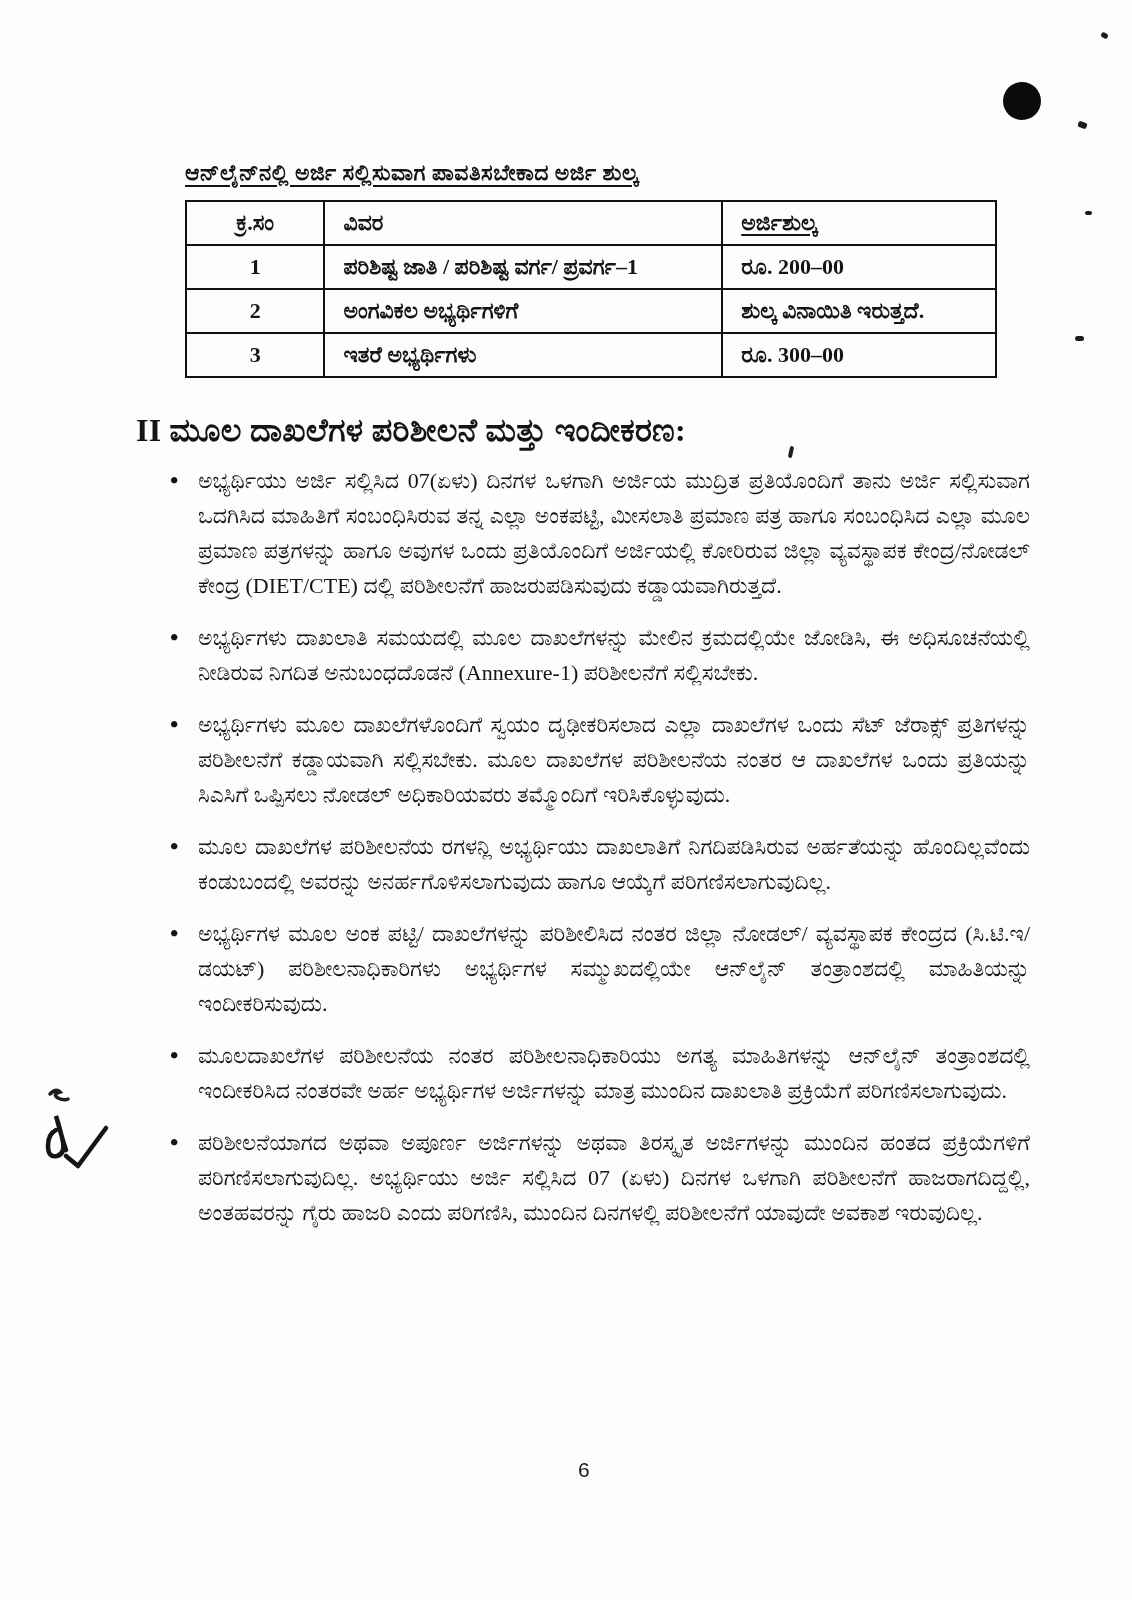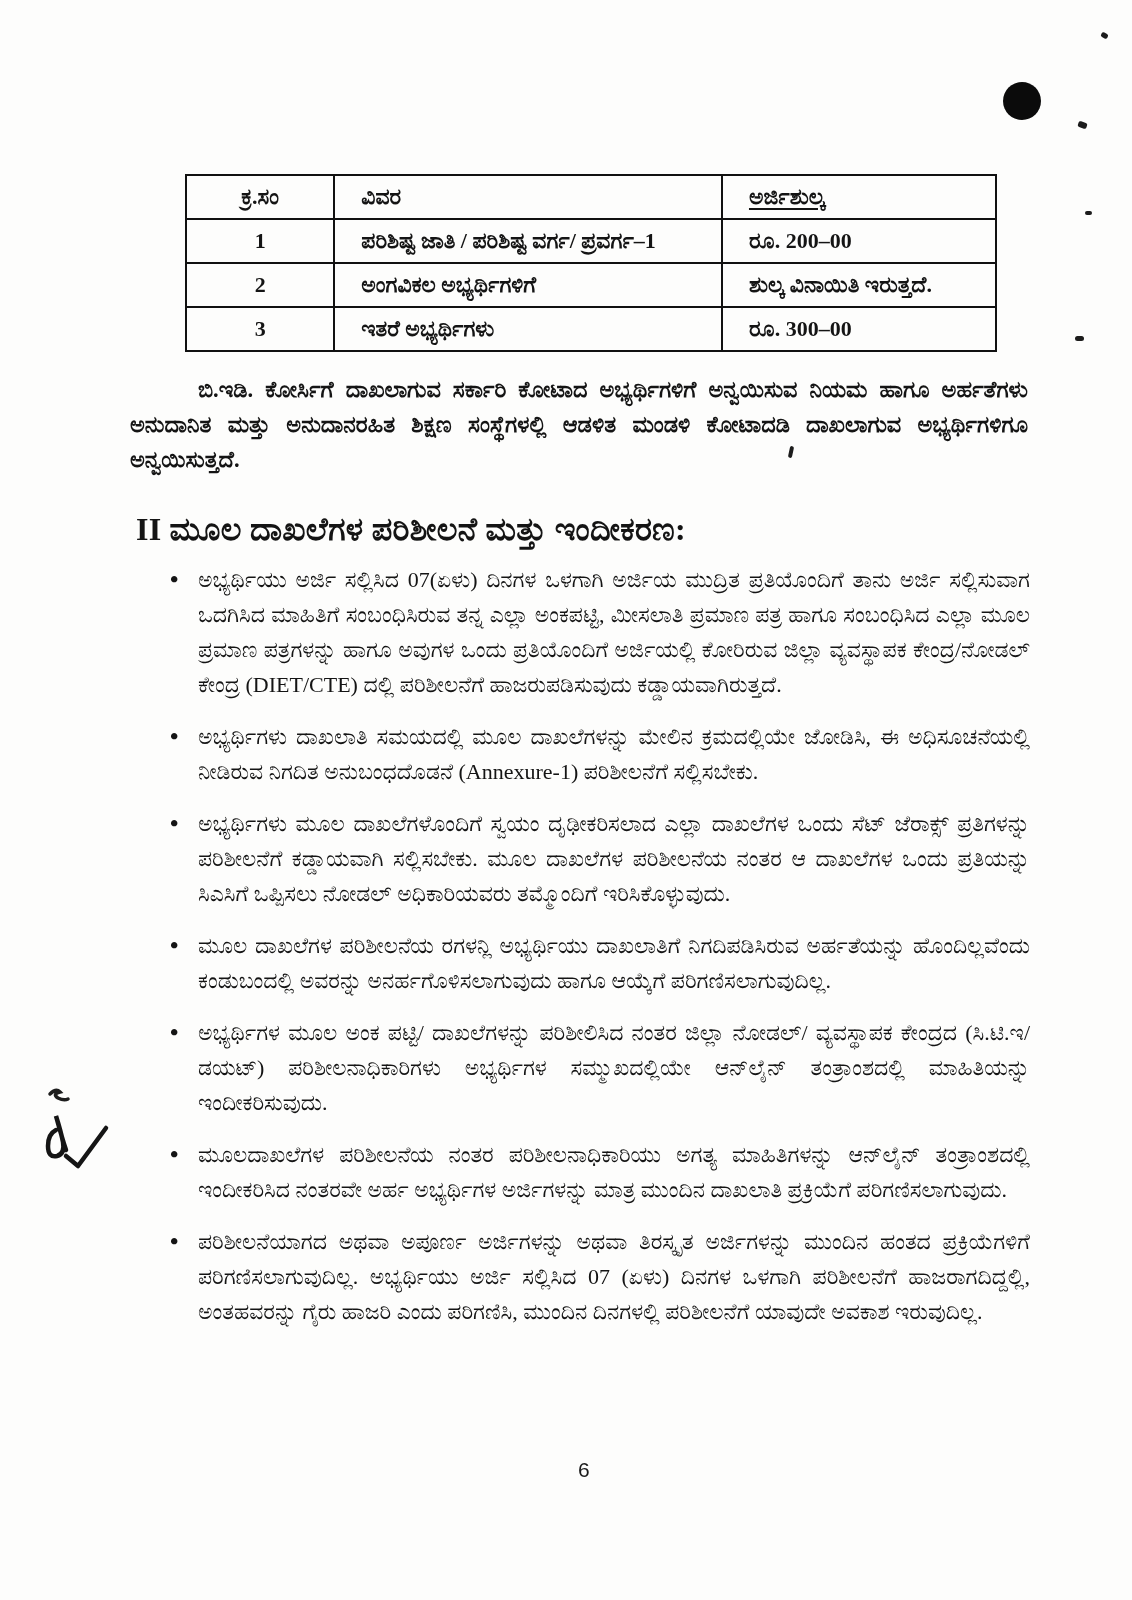--- a/index.html
+++ b/index.html
@@ -32,21 +32,21 @@
   }
 
   table.fee-table{
     border-collapse:collapse;
     margin:14px 0 0 55px;
     width:812px;
     font-size:22px;font-weight:bold;
   }
   .fee-table td,.fee-table th{
     border:2.5px solid #111;
-    padding:5px 26px;
+    padding:5px 18px;
     height:32px;
   }
   .fee-table th{font-weight:bold;}
   .col-slno{width:110px;text-align:center;}
   .col-detail{width:400px;text-align:left;}
   .col-fee{width:260px;text-align:left;border-radius:10px;}
   .fee-table th.col-detail{text-align:left;}
   .u{ text-decoration:underline;text-underline-offset:4px;}
 
   .note-para{
@@ -103,20 +103,21 @@
 
   <div class="ink-dot"></div>
   <div class="speck s1"></div>
   <div class="speck s2"></div>
   <div class="speck s3"></div>
   <div class="speck s4"></div>
   <div class="speck s5"></div>
 
   <div class="content">
 
+    <div class="doc-heading">ಆನ್‌ಲೈನ್‌ನಲ್ಲಿ ಅರ್ಜಿ ಸಲ್ಲಿಸುವಾಗ ಪಾವತಿಸಬೇಕಾದ ಅರ್ಜಿ ಶುಲ್ಕ</div>
 
     <table class="fee-table">
       <thead>
         <tr>
           <th class="col-slno">ಕ್ರ.ಸಂ</th>
           <th class="col-detail">ವಿವರ</th>
           <th class="col-fee"><span class="u">ಅರ್ಜಿಶುಲ್ಕ</span></th>
         </tr>
       </thead>
       <tbody>
@@ -131,21 +132,20 @@
           <td class="col-fee">ಶುಲ್ಕ ವಿನಾಯಿತಿ ಇರುತ್ತದೆ.</td>
         </tr>
         <tr>
           <td class="col-slno">3</td>
           <td class="col-detail">ಇತರೆ ಅಭ್ಯರ್ಥಿಗಳು</td>
           <td class="col-fee">ರೂ. 300–00</td>
         </tr>
       </tbody>
     </table>
 
-    <p class="note-para">ಬಿ.ಇಡಿ. ಕೋರ್ಸಿಗೆ ದಾಖಲಾಗುವ ಸರ್ಕಾರಿ ಕೋಟಾದ ಅಭ್ಯರ್ಥಿಗಳಿಗೆ ಅನ್ವಯಿಸುವ ನಿಯಮ ಹಾಗೂ ಅರ್ಹತೆಗಳು ಅನುದಾನಿತ ಮತ್ತು ಅನುದಾನರಹಿತ ಶಿಕ್ಷಣ ಸಂಸ್ಥೆಗಳಲ್ಲಿ ಆಡಳಿತ ಮಂಡಳಿ ಕೋಟಾದಡಿ ದಾಖಲಾಗುವ ಅಭ್ಯರ್ಥಿಗಳಿಗೂ ಅನ್ವಯಿಸುತ್ತದೆ.</p>
 
     <div class="section-heading">
       <span class="roman">II</span><span>ಮೂಲ ದಾಖಲೆಗಳ ಪರಿಶೀಲನೆ ಮತ್ತು ಇಂದೀಕರಣ:</span>
     </div>
 
     <ul class="bullet-list">
       <li class="bullet-item">
         <span class="bullet-dot">•</span>
         <div class="bullet-text">ಅಭ್ಯರ್ಥಿಯು ಅರ್ಜಿ ಸಲ್ಲಿಸಿದ 07(ಏಳು) ದಿನಗಳ ಒಳಗಾಗಿ ಅರ್ಜಿಯ ಮುದ್ರಿತ ಪ್ರತಿಯೊಂದಿಗೆ ತಾನು ಅರ್ಜಿ ಸಲ್ಲಿಸುವಾಗ ಒದಗಿಸಿದ ಮಾಹಿತಿಗೆ ಸಂಬಂಧಿಸಿರುವ ತನ್ನ ಎಲ್ಲಾ ಅಂಕಪಟ್ಟಿ, ಮೀಸಲಾತಿ ಪ್ರಮಾಣ ಪತ್ರ ಹಾಗೂ ಸಂಬಂಧಿಸಿದ ಎಲ್ಲಾ ಮೂಲ ಪ್ರಮಾಣ ಪತ್ರಗಳನ್ನು ಹಾಗೂ ಅವುಗಳ ಒಂದು ಪ್ರತಿಯೊಂದಿಗೆ ಅರ್ಜಿಯಲ್ಲಿ ಕೋರಿರುವ ಜಿಲ್ಲಾ ವ್ಯವಸ್ಥಾಪಕ ಕೇಂದ್ರ/ನೋಡಲ್ ಕೇಂದ್ರ (DIET/CTE) ದಲ್ಲಿ ಪರಿಶೀಲನೆಗೆ ಹಾಜರುಪಡಿಸುವುದು ಕಡ್ಡಾಯವಾಗಿರುತ್ತದೆ.</div>
       </li>

